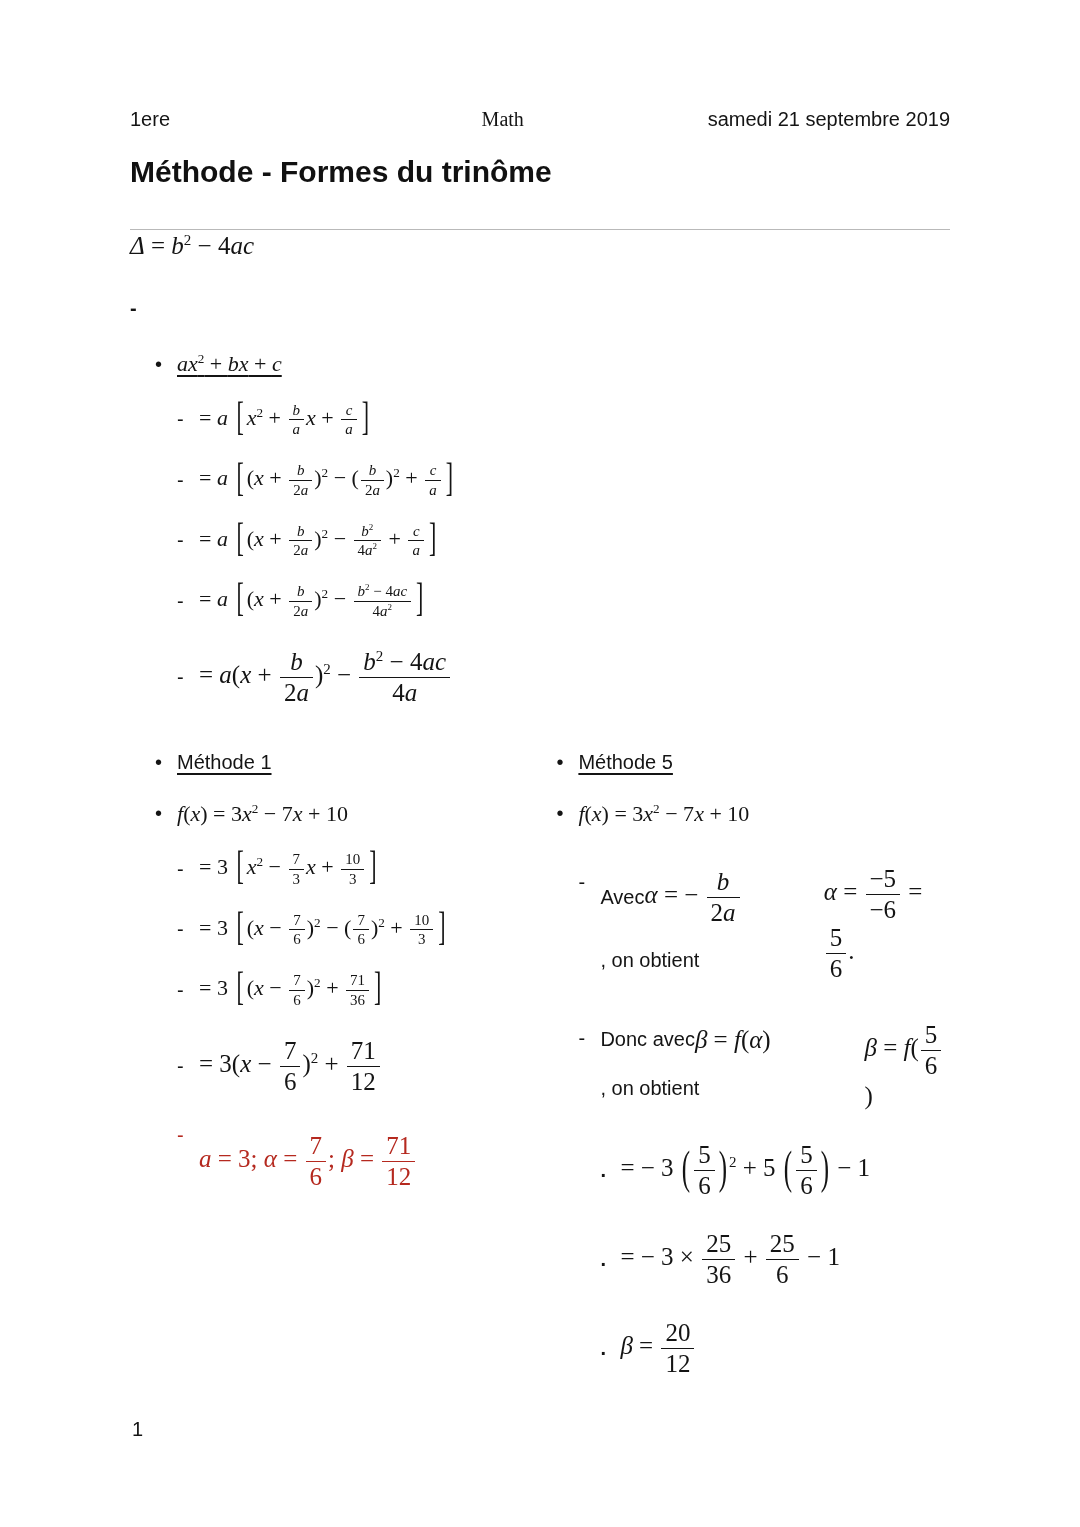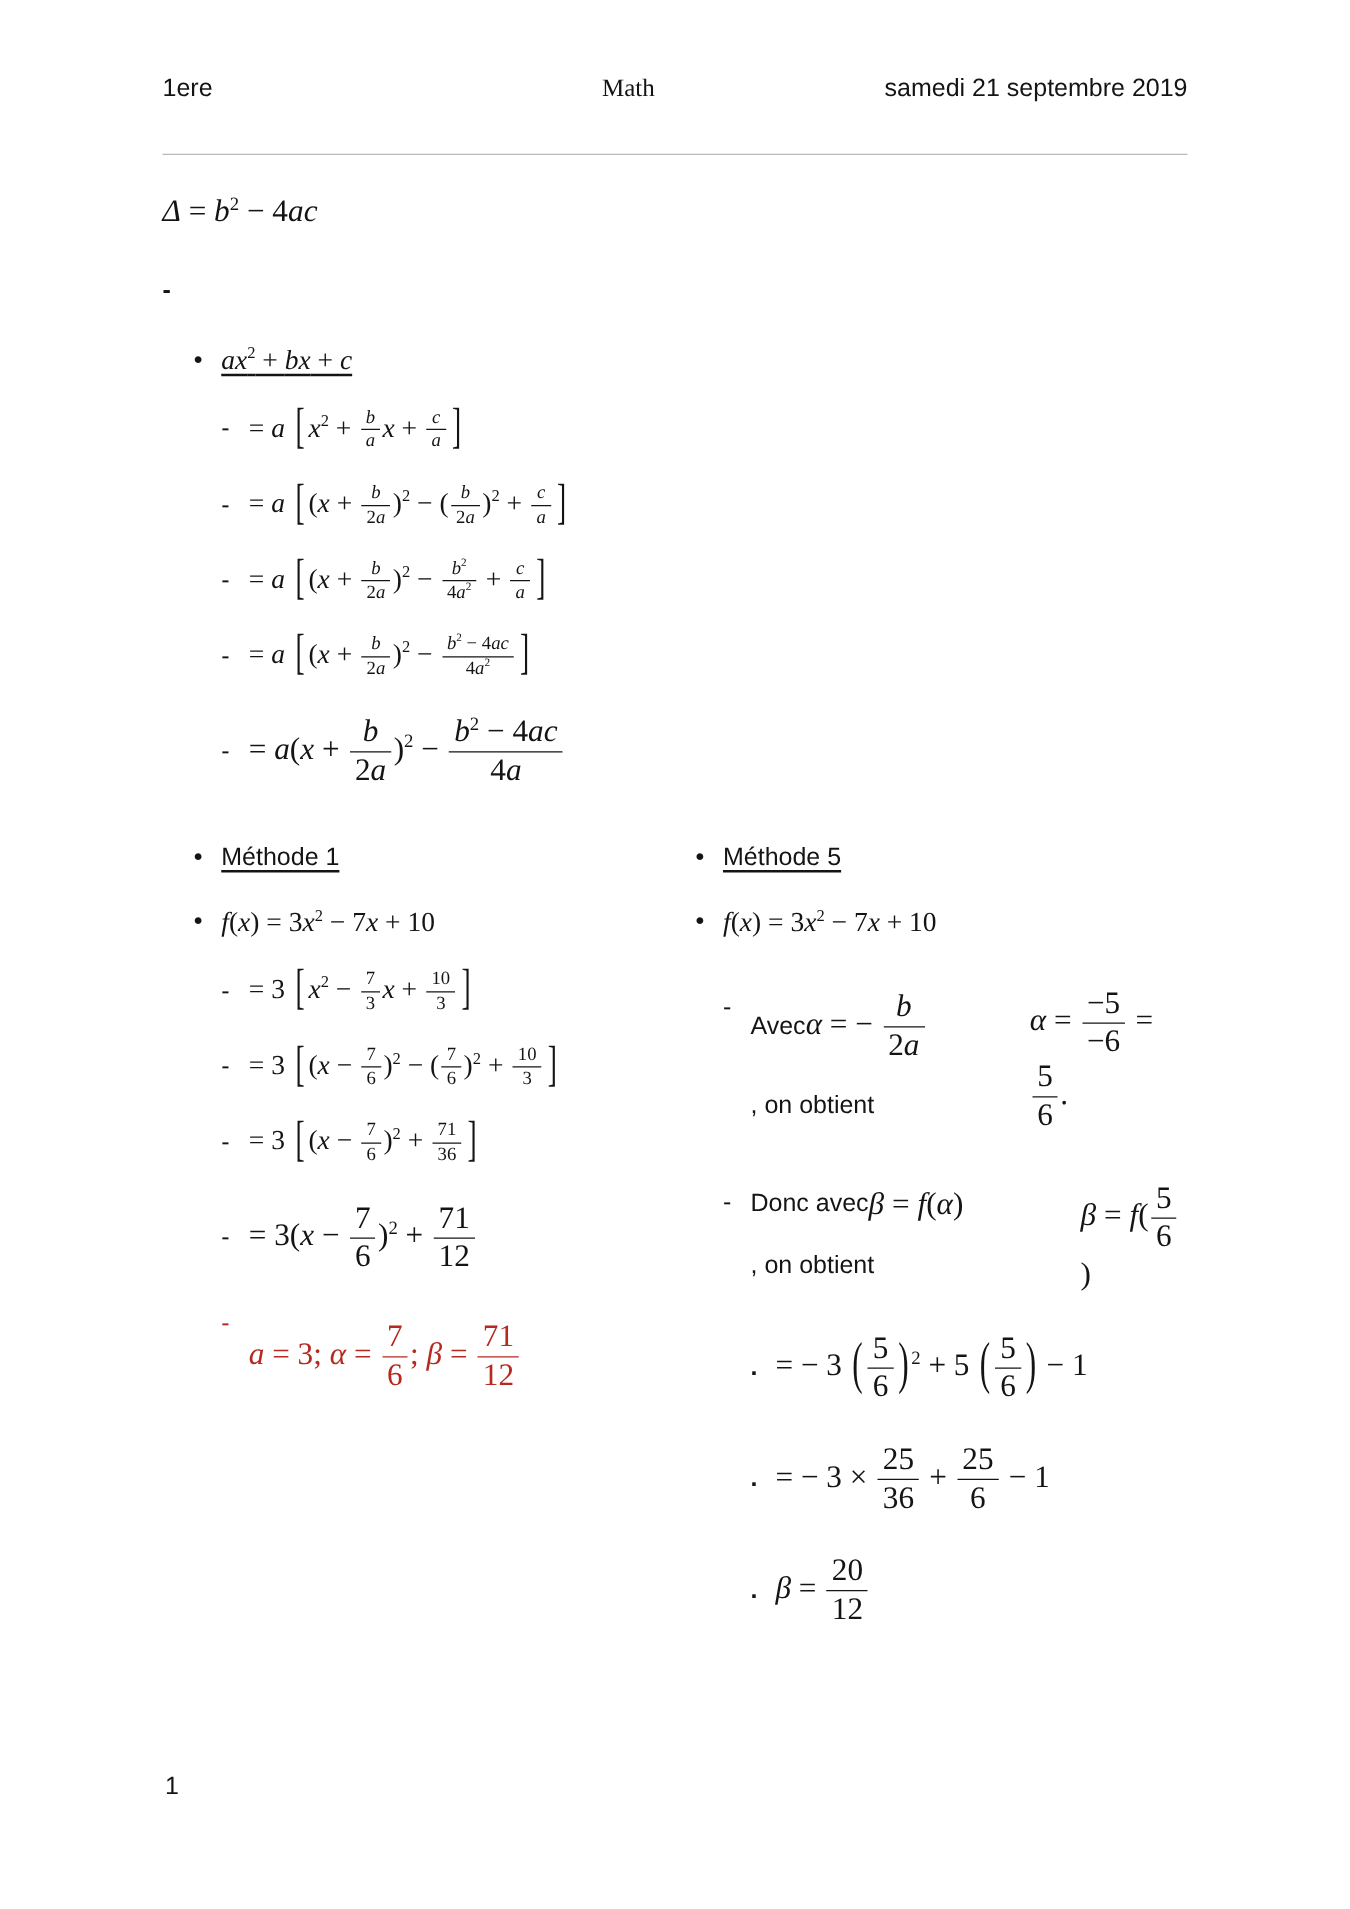--- a/index.html
+++ b/index.html
@@ -1,21 +1,21 @@
 <!DOCTYPE html>
 <html style="--accent-red: #b5291f; --divider: #b9b9b9;"><head>
 <meta charset="utf-8">
 <style>
   * { box-sizing: border-box; }
   html,body { margin:0; padding:0; background:#ffffff; }
   body {
     width:1080px; height:1527px; overflow:hidden;
     font-family:"Liberation Sans", sans-serif; color:#141414;
   }
-  .page { position:relative; width:1080px; height:1237px; padding:60px 130px 0 130px; }
+  .page { position:relative; width:1080px; height:1237px; padding:108px 130px 0 130px; }
 
   
   .header { display:flex; font-size:20px; }
   .header .h-left   { flex:1; text-align:left; }
   .header .h-center { flex:1; text-align:center;font-family:Liberation Serif, serif; }
   .header .h-right  { flex:1.3; text-align:right; }
 
   .title { font-size:30px; font-weight:bold; margin:24px 0 0 0; color:#111; }
 
   .divider { border:none; border-top:1px solid var(--divider,#b9b9b9); margin:40px 0 0 0; }
@@ -25,21 +25,21 @@
   .m i { font-style:italic; }
   .m.d { font-size:25px; }
   .m sup { font-size:.6em; line-height:0; }
   .frac { display:inline-block; vertical-align:middle; text-align:center; line-height:1.12; margin:0 2px; }
   .frac > .num { display:block; border-bottom:1.4px solid currentColor; padding:0 4px 1px 4px; }
   .frac > .den { display:block; padding:1px 4px 0 4px; }
   .m.t .frac { font-size:.68em; }
   .bk { display:inline-block; transform:scaleY(1.8); transform-origin:50% 55%; margin:0 3px; }
   .pr { display:inline-block; transform:scaleY(1.85); transform-origin:50% 55%; margin:0 2px; }
 
-  .delta { font-size:27px; margin-top:30px; }
+  .delta { font-size:27px; }
 
   
   .row { display:flex; align-items:center; }
   .row.top { align-items:flex-start; }
   .marker { flex:none; width:22px; font-size:20px; }
   .marker.secdash { font-weight:bold; width:20px; }
   .marker.dotm { font-weight:bold; width:20px; }
 
   .sec-row { margin-top:36px; }
   .sec-title { font-size:20px; font-weight:bold; }
@@ -79,20 +79,21 @@
 <body>
 
 <div class="page">
 
   <div class="header">
     <span class="h-left">1ere</span>
     <span class="h-center">Math</span>
     <span class="h-right">samedi 21 septembre 2019</span>
   </div>
 
+  <h1 class="title">Méthode - Formes du trinôme</h1>
 
   <hr class="divider">
 
   <div class="m d delta"><i>Δ</i> = <i>b</i><sup>2</sup> − 4<i>ac</i></div>
 
   <div class="row sec-row">
     <span class="marker secdash">-</span>
   </div>
 
   <div class="lvl2">

